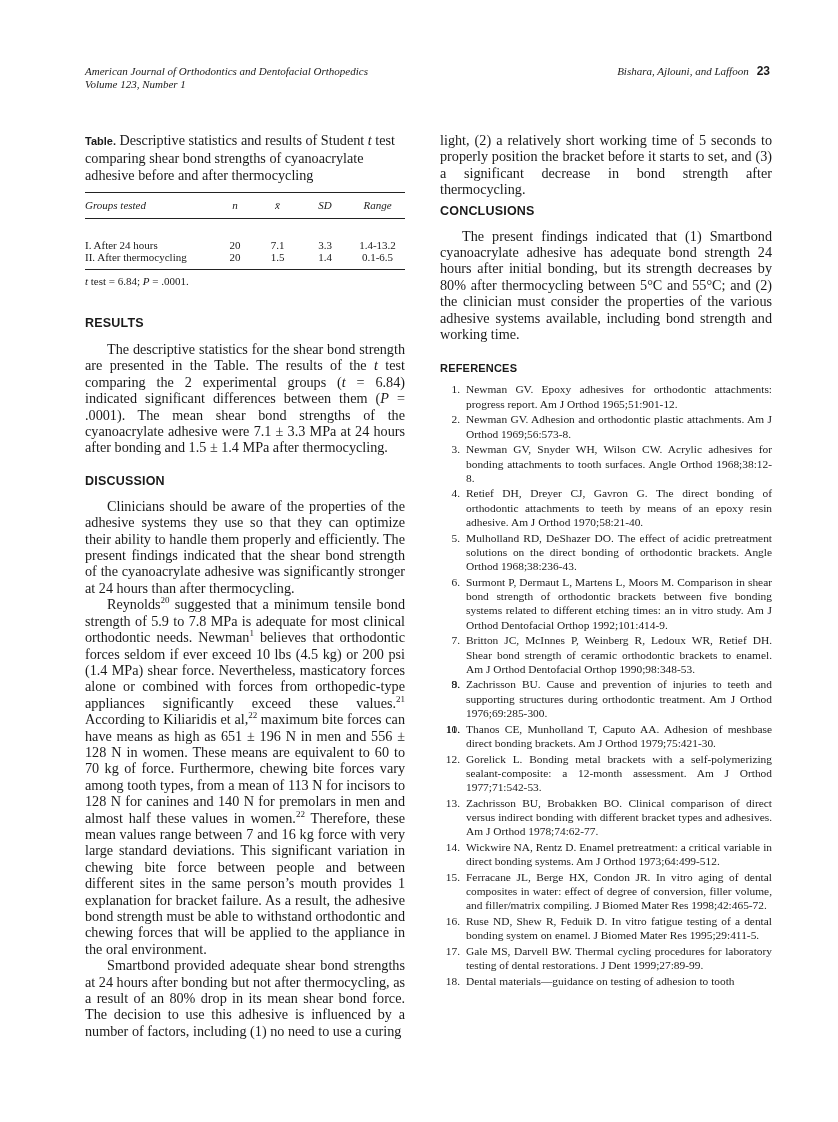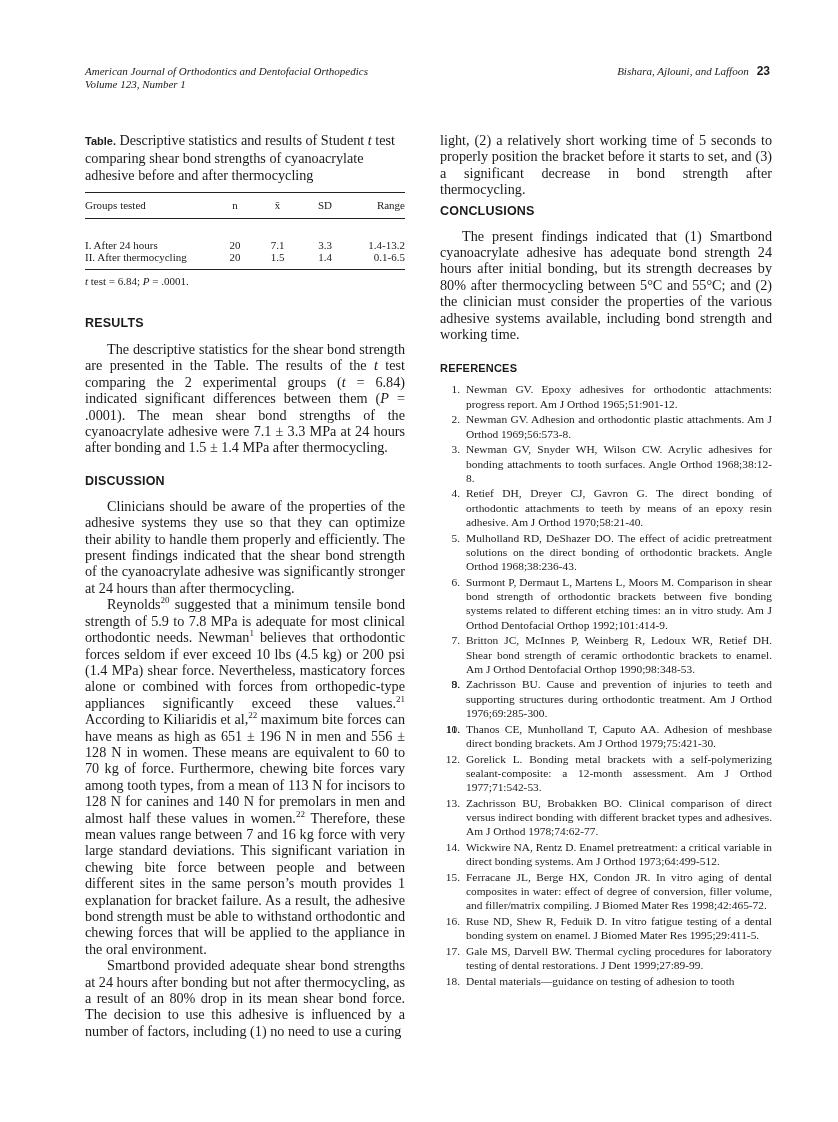--- a/index.html
+++ b/index.html
@@ -13,29 +13,29 @@
 
   .col { position: absolute; top: 132px; }
   .col-left { left: 85px; width: 320px; }
   .col-right { left: 440px; width: 332px; }
 
   .table-caption { font-size: 14.2px; line-height: 17px; margin: 0 0 8px 0; }
   .table-caption .tlabel { font-family: "Liberation Sans", sans-serif; font-weight: bold; font-size: 11px; }
   .table-caption i { font-style: italic; }
 
   table.data { width: 320px; border-collapse: collapse; font-size: 11px; line-height: 12px; }
-  table.data th { font-weight: normal; padding: 6px 0 7px 0; border-top: 1.5px solid #222; border-bottom: 1.5px solid #222; }
+  table.data th { font-style: italic; font-weight: normal; padding: 6px 0 7px 0; border-top: 1.5px solid #222; border-bottom: 1.5px solid #222; }
   table.data td { padding: 0; }
   table.data tr.first td { padding-top: 20px; }
   table.data tr.last td { padding-bottom: 6px; border-bottom: 1.5px solid #222; }
   .c-group { text-align: left; width: 130px; }
   .c-n { text-align: center; width: 40px; }
   .c-mean { text-align: center; width: 45px; }
   .c-sd { text-align: center; width: 50px; }
-  .c-range { text-align: right; width: 55px; }
+  .c-range { text-align: center; width: 55px; }
   .table-note { font-size: 11px; margin-top: 5px; }
   .table-note i { font-style: italic; }
 
   h2.section { font-family: "Liberation Sans", sans-serif; font-weight: bold; font-size: 12.5px; margin: 0; letter-spacing: 0.2px; }
   p.body { font-size: 14.2px; line-height: 16.4px; text-align: justify; margin: 0; text-indent: 22px; }
   p.body.noindent { text-indent: 0; }
   sup { font-size: 9px; line-height: 0; vertical-align: super; }
 
   .refs { list-style: none; margin: 0; padding: 0; font-size: 11.4px; line-height: 14.3px; }
   .refs li { position: relative; padding-left: 26px; text-align: justify; margin-bottom: 1.3px; }

